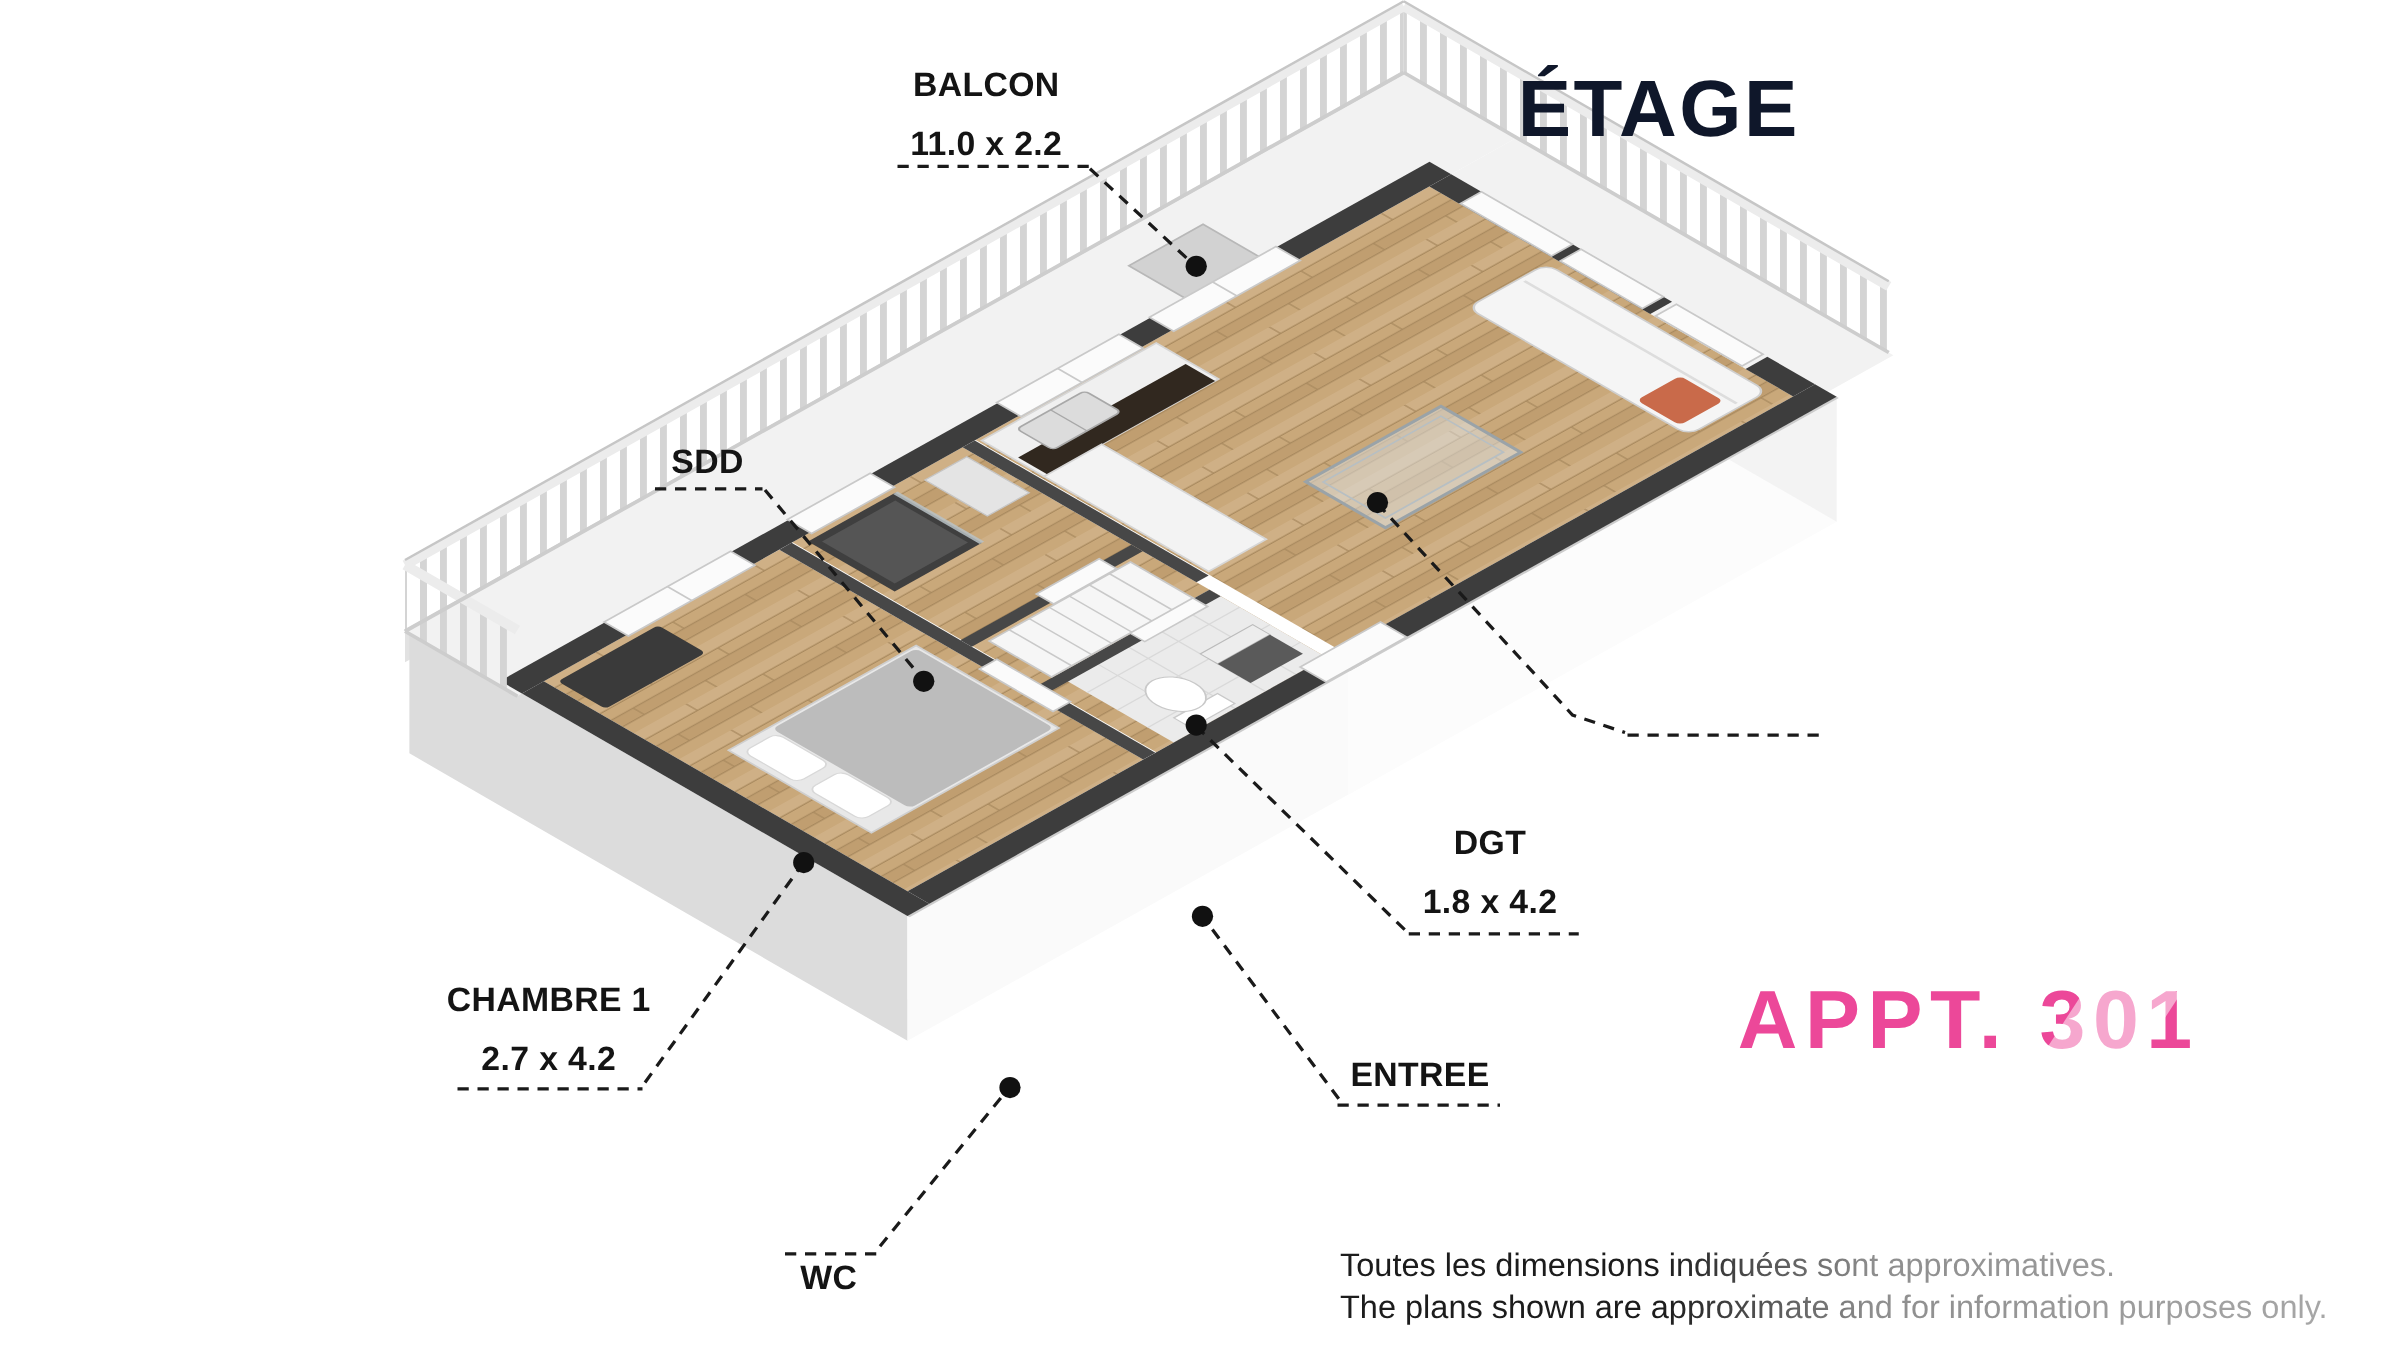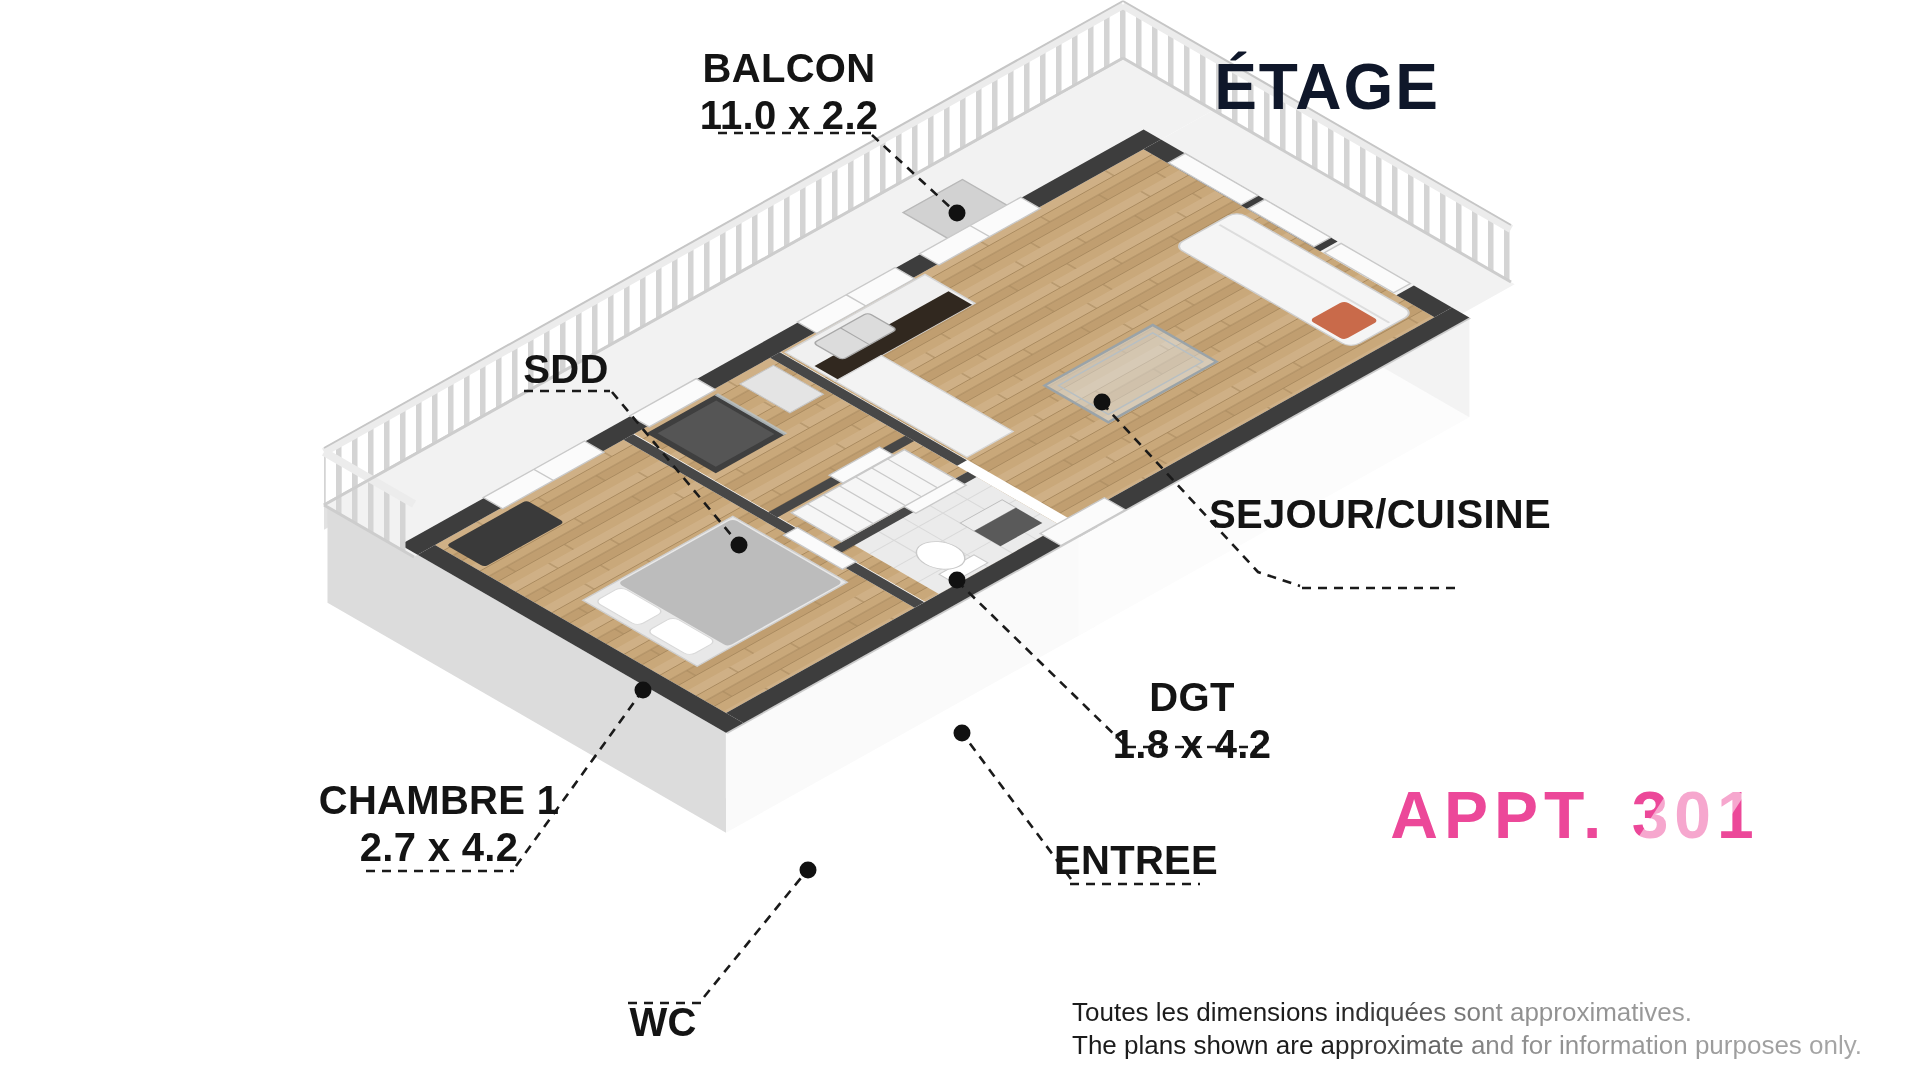--- a/index.html
+++ b/index.html
@@ -1,20 +1,20 @@
 <!DOCTYPE html>
 <html><head>
 <meta charset="utf-8">
 <style>
   html,body{margin:0;padding:0;background:#ffffff;}
   .stage{position:relative;width:1920px;height:1080px;background:#ffffff;overflow:hidden;
          font-family:"Liberation Sans",sans-serif;}
   .scene-svg,.anno-svg{position:absolute;left:0;top:0;}
   .label{position:absolute;transform:translateX(-50%);text-align:center;font-weight:700;
-         font-size:40px;line-height:47px;color:#141414;letter-spacing:0.3px;white-space:nowrap;}
+         font-size:27px;line-height:47px;color:#141414;letter-spacing:0.3px;white-space:nowrap;}
   .label .dim{font-weight:700;}
   .title{position:absolute;transform:translateX(-50%);font-size:64px;font-weight:700;
          letter-spacing:2px;color:#0f172a;white-space:nowrap;}
   .appt{position:absolute;transform:translateX(-50%);font-size:66px;font-weight:700;
         letter-spacing:6px;color:#ec4899;white-space:nowrap;}
   .disclaimer{position:absolute;left:1072px;top:996px;font-size:26px;line-height:33px;
               color:#1c1c1c;white-space:nowrap;font-weight:400;}
   .fade-overlay{position:absolute;left:1330px;top:988px;width:560px;height:78px;
                 background:linear-gradient(90deg,rgba(255,255,255,0) 0%,rgba(255,255,255,0.5) 30%,rgba(255,255,255,0.62) 100%);
                 pointer-events:none;}
@@ -189,24 +189,23 @@
   <div class="label" style="left:789px;top:45px;">
     <div>BALCON</div>
     <div class="dim">11.0 x 2.2</div>
   </div>
 
   <div class="label" style="left:566px;top:346px;">
     <div>SDD</div>
   </div>
 
   <div class="label" style="left:1380px;top:491px;">
-    <div>SEJOUR/CUISINE</div>
-  </div>
-
-  <div class="label" style="left:1192px;top:651px;margin-top:23px;">
+  </div>
+
+  <div class="label" style="left:1192px;top:651px;">
     <div>DGT</div>
     <div class="dim">1.8 x 4.2</div>
   </div>
 
   <div class="label" style="left:439px;top:777px;">
     <div>CHAMBRE 1</div>
     <div class="dim">2.7 x 4.2</div>
   </div>
 
   <div class="label" style="left:1136px;top:837px;">

